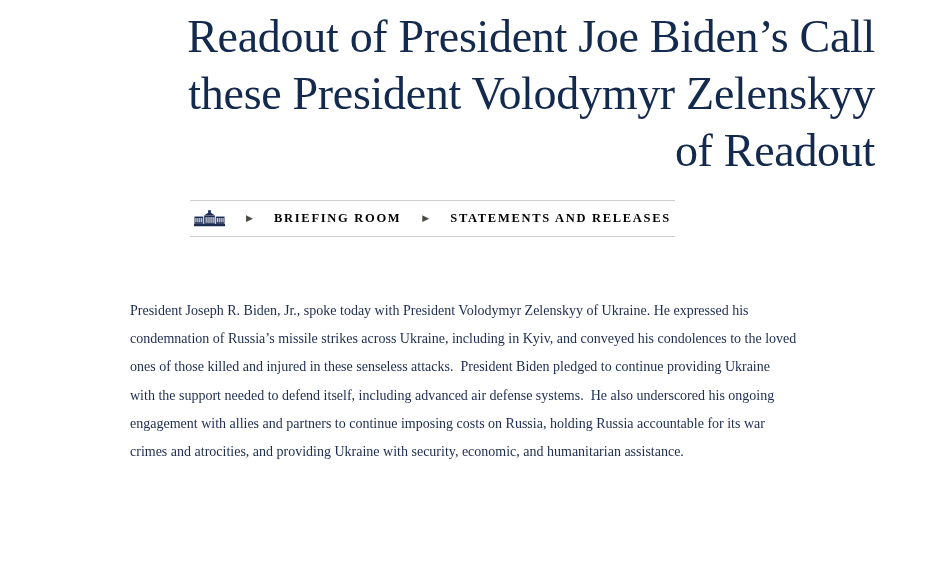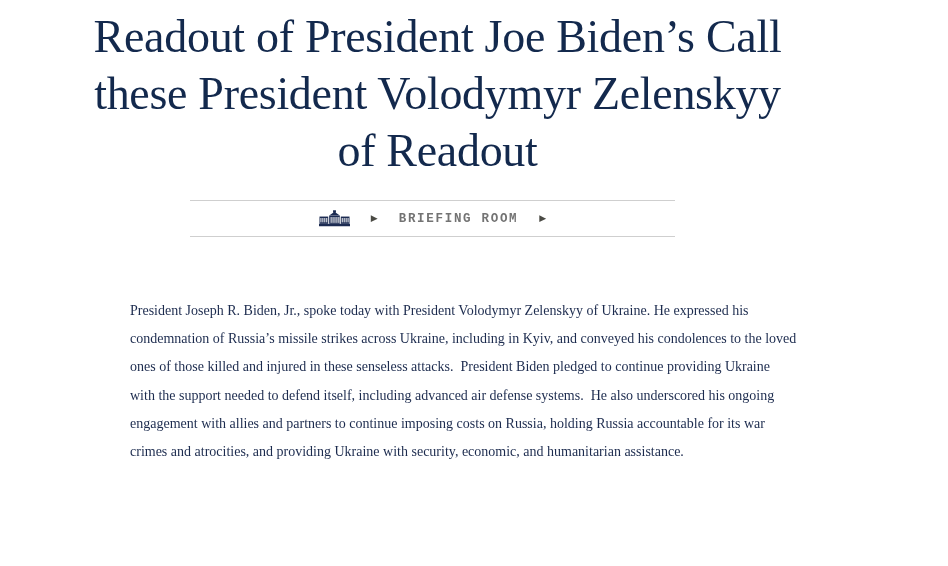--- a/index.html
+++ b/index.html
@@ -12,21 +12,21 @@
     height: 566px;
     overflow: hidden;
     font-family: "Liberation Serif", serif;
   }
   .wrapper {
     width: 875px;
     position: relative;
   }
   .page-title {
     margin: 8px 0 0 0;
-    text-align: center;
+    text-align: right;
     color: #13294d;
     font-family: "Liberation Serif", serif;
     font-size: 46px;
     line-height: 57px;
     font-weight: 400;
     letter-spacing: -0.3px;
   }
   .page-title .line { display: block; }
   .breadcrumb {
     box-sizing: border-box;
@@ -46,25 +46,25 @@
     text-decoration: none;
   }
   .crumb-sep {
     font-family: "Liberation Sans", sans-serif;
     font-size: 9px;
     color: #4a4a44;
     line-height: 1;
     transform: translateY(-0.5px);
   }
   .crumb-link {
-    font-family: Liberation Mono, monospace;
+    font-family: Liberation Serif, serif;
     font-size: 12.5px;
     font-weight: 700;
     letter-spacing: 1.7px;
-    color: #737373;
+    color: #000000;
     text-decoration: none;
     white-space: nowrap;
   }
   .article-body {
     margin: 60px 0 0 130px;
     width: 668px;
     color: #1c2b4e;
     font-family: "Liberation Serif", serif;
     font-size: 14px;
     line-height: 28.2px;
@@ -106,17 +106,18 @@
             <rect x="28" y="14" width="2" height="12"></rect>
             <rect x="32" y="14" width="2" height="12"></rect>
             <rect x="36" y="14" width="2" height="12"></rect>
             <rect x="40" y="14" width="2" height="12"></rect>
         </g>
       </svg>
     </a>
     <span class="crumb-sep">▶</span>
     <a class="crumb-link" href="#">BRIEFING ROOM</a>
     <span class="crumb-sep">▶</span>
+    <a class="crumb-link" href="#">STATEMENTS AND RELEASES</a>
   </nav>
 
   <p class="article-body">President Joseph R. Biden, Jr., spoke today with President Volodymyr Zelenskyy of Ukraine. He expressed his condemnation of Russia’s missile strikes across Ukraine, including in Kyiv, and conveyed his condolences to the loved ones of those killed and injured in these senseless attacks.  President Biden pledged to continue providing Ukraine with the support needed to defend itself, including advanced air defense systems.  He also underscored his ongoing engagement with allies and partners to continue imposing costs on Russia, holding Russia accountable for its war crimes and atrocities, and providing Ukraine with security, economic, and humanitarian assistance.</p>
 
 </div>
 
 </body></html>

